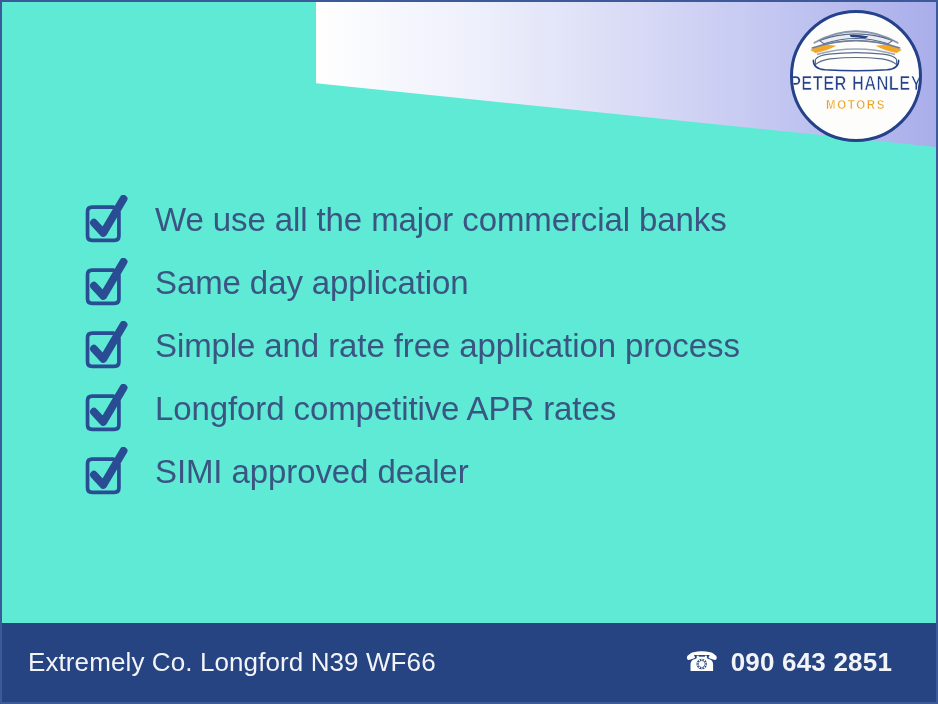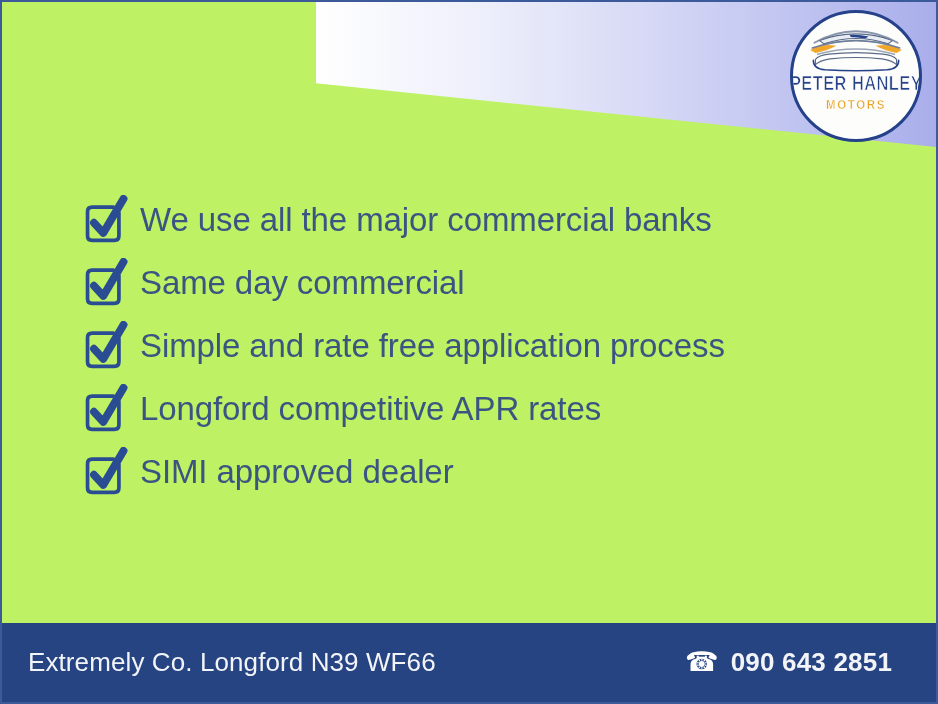--- a/index.html
+++ b/index.html
@@ -9,21 +9,21 @@
     height: 704px;
     background: #ffffff;
     font-family: "Liberation Sans", sans-serif;
     overflow: hidden;
   }
 
   #poster {
     position: relative;
     width: 938px;
     height: 704px;
-    background: #bef264;
+    background: #5eead4;
     border: 2px solid #3c5a9a;
     overflow: hidden;
   }
 
   
   .wedge {
     position: absolute;
     top: 0;
     right: 0;
     width: 620px;
@@ -109,21 +109,21 @@
 
   .benefit-item {
     display: flex;
     align-items: center;
     height: 63px;
   }
 
   .check-icon { width: 48px; height: 50px; flex: 0 0 48px; display: block; }
 
   .benefit-text {
-    margin-left: 10px;
+    margin-left: 25px;
     font-size: 33px;
     font-weight: normal;
     color: #3a5582;
     letter-spacing: -0.1px;
     white-space: nowrap;
     line-height: 1;
   }
 
   
   .footer {
@@ -204,21 +204,21 @@
         </svg>
         <span class="benefit-text">We use all the major commercial banks</span>
       </li>
 
 
       <li class="benefit-item">
         <svg class="check-icon" viewBox="0 0 52 54">
           <path d="M40 19 L40 44 Q40 49 35 49 L11 49 Q6 49 6 44 L6 18 Q6 13 11 13 L34 13" fill="none" stroke="#2a4c92" stroke-width="4" stroke-linecap="round" stroke-linejoin="round"></path>
           <path d="M13 30 L23 41 L45 4" fill="none" stroke="#2a4c92" stroke-width="8.5" stroke-linecap="round" stroke-linejoin="round"></path>
         </svg>
-        <span class="benefit-text">Same day commercial</span>
+        <span class="benefit-text">Same day application</span>
       </li>
 
       <li class="benefit-item">
         <svg class="check-icon" viewBox="0 0 52 54">
           <path d="M40 19 L40 44 Q40 49 35 49 L11 49 Q6 49 6 44 L6 18 Q6 13 11 13 L34 13" fill="none" stroke="#2a4c92" stroke-width="4" stroke-linecap="round" stroke-linejoin="round"></path>
           <path d="M13 30 L23 41 L45 4" fill="none" stroke="#2a4c92" stroke-width="8.5" stroke-linecap="round" stroke-linejoin="round"></path>
         </svg>
         <span class="benefit-text">Simple and rate free application process</span>
       </li>
 

